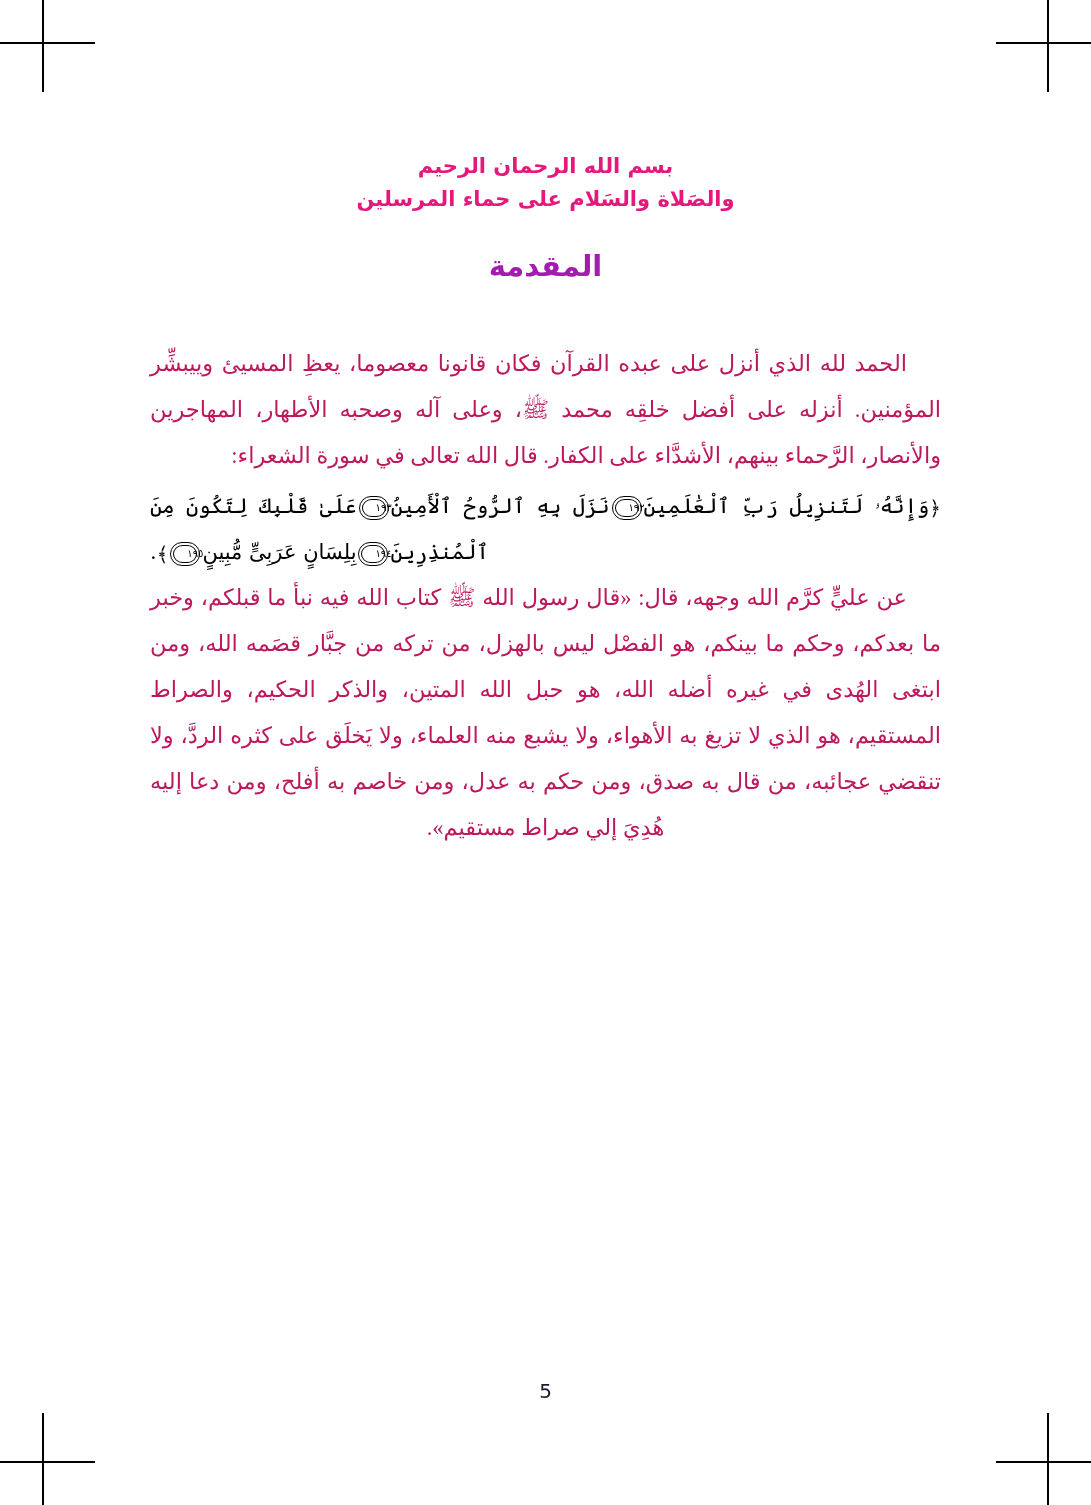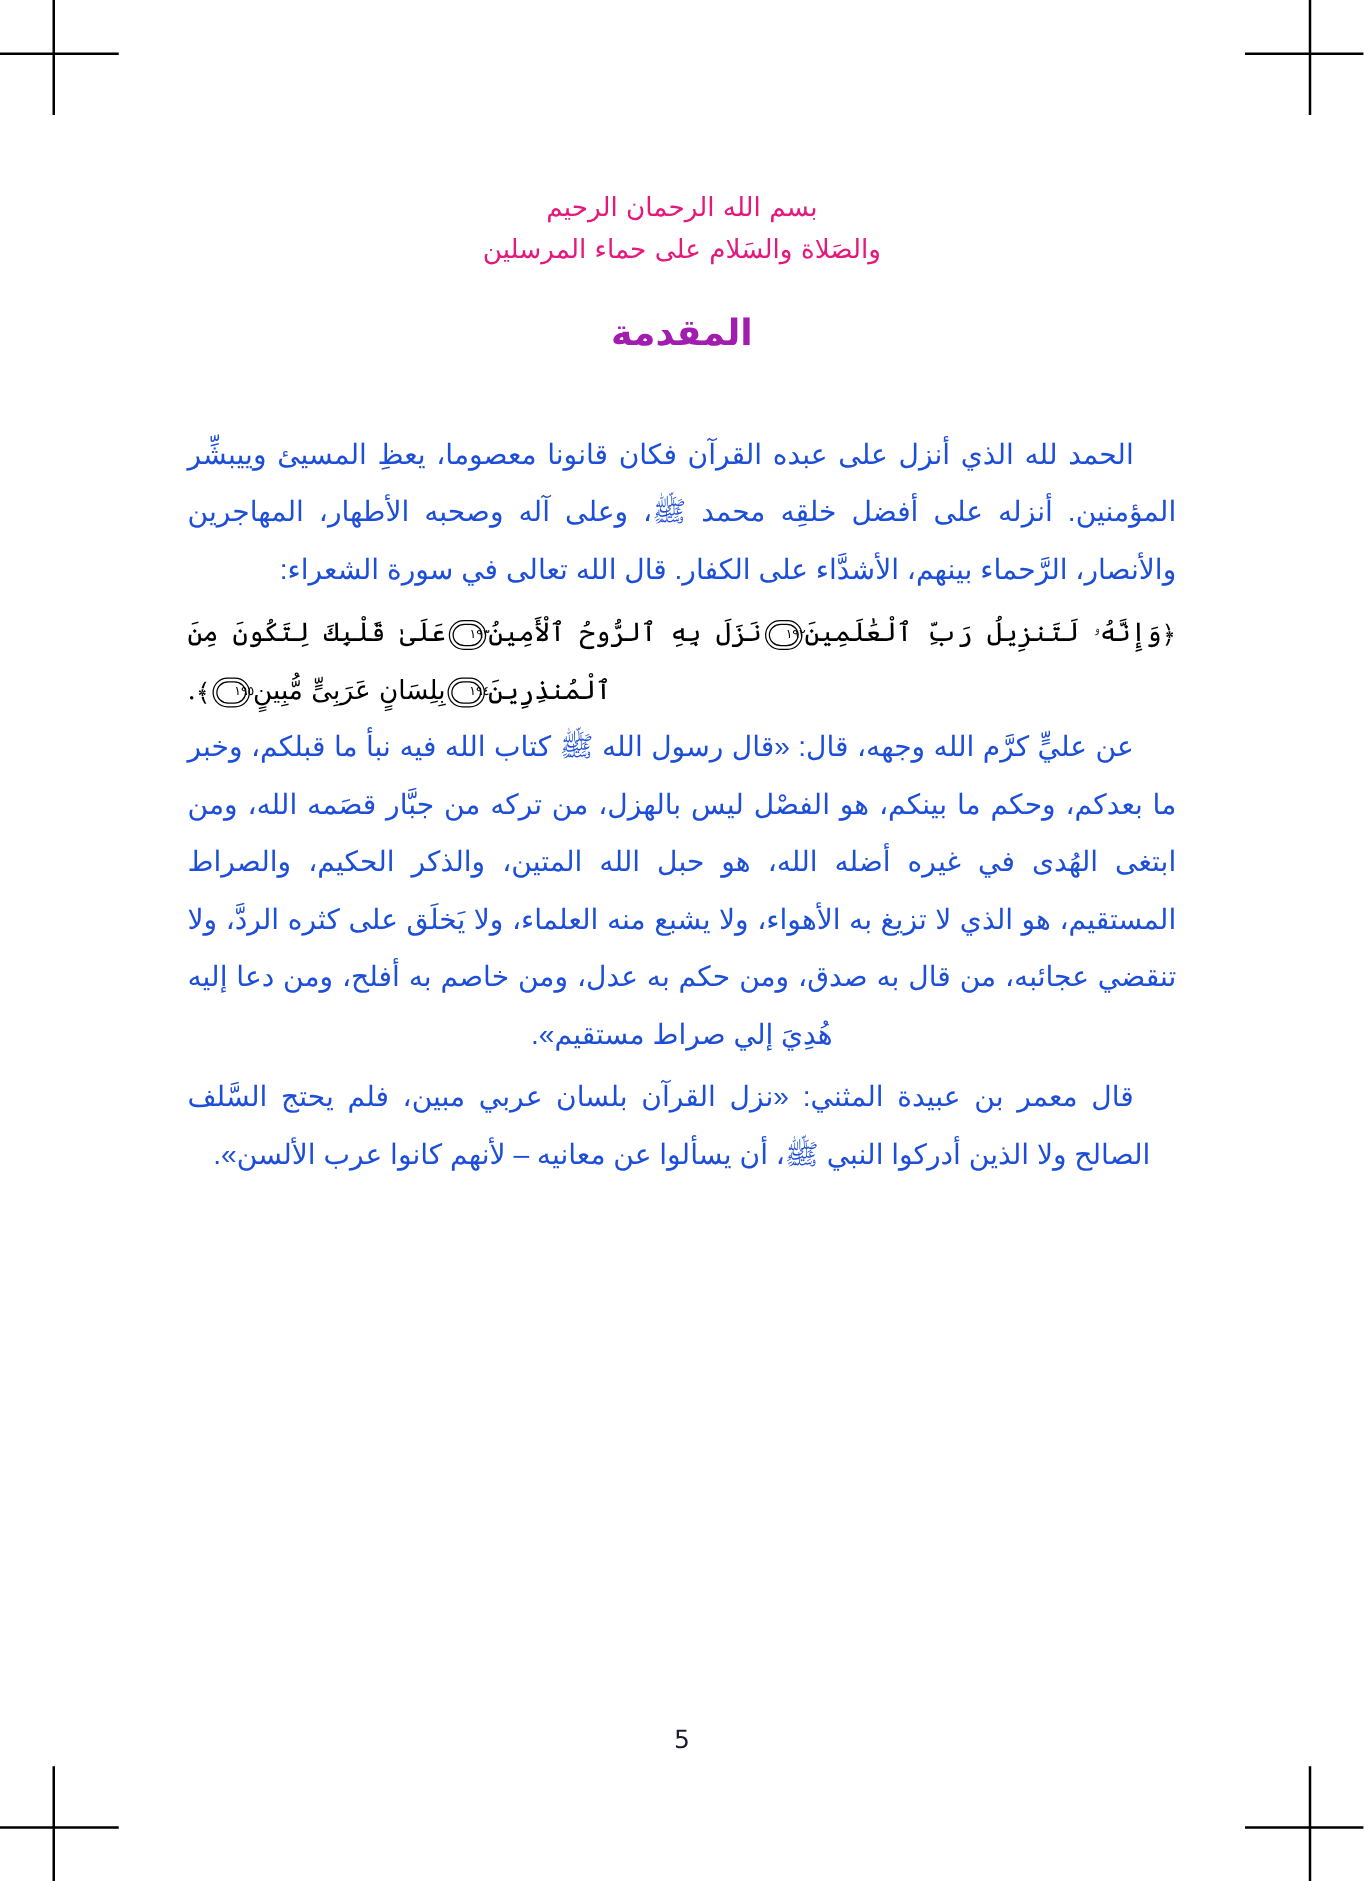--- a/index.html
+++ b/index.html
@@ -44,41 +44,41 @@
   }
 
   .heading-block {
     text-align: center;
     margin-bottom: 58px;
   }
   .basmala-line {
     color: #e5187c;
     font-family: "DejaVu Sans", sans-serif;
     font-size: 21px;
-    font-weight: normal;
+    font-weight: bold;
     line-height: 1.55;
     letter-spacing: 0.5px;
     direction: rtl;
   }
   .section-title {
     color: #a21caf;
     font-family: "DejaVu Sans", sans-serif;
     font-size: 29px;
     font-weight: bold;
     letter-spacing: 2px;
     margin-top: 34px;
     direction: rtl;
   }
 
   .body-text {
     direction: rtl;
     text-align: justify;
     text-align-last: right;
-    color: #1d4ed8;
-    font-family: Liberation Sans, sans-serif;
+    color: #be185d;
+    font-family: Liberation Serif, serif;
     font-size: 22.5px;
     line-height: 46px;
     margin: 0 0 4px 0;
   }
   .body-text .indent {
     display: inline-block;
     width: 34px;
   }
 
   .quran {
@@ -169,21 +169,20 @@
       <div class="basmala-line">والصَلاة والسَلام على حماء المرسلين</div>
       <div class="section-title">المقدمة</div>
     </div>
 
     <p class="body-text"><span class="indent"></span><span>الحمد لله الذي أنزل على عبده القرآن فكان قانونا معصوما، يعظِ المسيئ وييبشِّر المؤمنين. أنزله على أفضل خلقِه  محمد </span><span class="sallallahu">ﷺ</span><span>، وعلى آله وصحبه الأطهار، المهاجرين والأنصار، الرَّحماء بينهم، الأشدَّاء على الكفار. قال الله تعالى  في سورة الشعراء:</span></p>
 
     <p class="quran"><span class="ornament">﴿</span><span>وَإِنَّهُۥ لَتَنزِيلُ رَبِّ ٱلْعَٰلَمِينَ</span><span class="ayah-mark"><span class="ring"></span><span class="ring2"></span><span class="num">١٩٢</span></span><span>نَزَلَ بِهِ ٱلرُّوحُ ٱلْأَمِينُ</span><span class="ayah-mark"><span class="ring"></span><span class="ring2"></span><span class="num">١٩٣</span></span><span>عَلَىٰ قَلْبِكَ لِتَكُونَ مِنَ ٱلْمُنذِرِينَ</span><span class="ayah-mark"><span class="ring"></span><span class="ring2"></span><span class="num">١٩٤</span></span><span>بِلِسَانٍ عَرَبِىٍّ مُّبِينٍ</span><span class="ayah-mark"><span class="ring"></span><span class="ring2"></span><span class="num">١٩٥</span></span><span class="ornament">﴾</span><span>.</span></p>
 
     <p class="body-text para-tail-center"><span class="indent"></span><span>عن عليٍّ كرَّم الله وجهه، قال: «قال رسول الله </span><span class="sallallahu">ﷺ</span><span> كتاب الله فيه نبأ ما قبلكم، وخبر ما بعدكم، وحكم ما بينكم، هو الفصْل ليس بالهزل، من تركه من جبَّار قصَمه الله، ومن ابتغى الهُدى في غيره أضله الله، هو حبل الله المتين، والذكر الحكيم، والصراط المستقيم، هو الذي لا تزيغ به الأهواء، ولا يشبع منه العلماء، ولا يَخلَق على كثره الردَّ، ولا تنقضي عجائبه، من قال به صدق، ومن حكم به عدل، ومن خاصم به أفلح، ومن دعا إليه هُدِيَ إلي صراط مستقيم».</span></p>
 
-    <p class="body-text para-tail-center"><span class="indent"></span><span>قال معمر بن عبيدة المثني: «نزل القرآن بلسان عربي مبين، فلم يحتج السَّلف الصالح ولا الذين أدركوا النبي </span><span class="sallallahu">ﷺ</span><span>، أن يسألوا عن معانيه – لأنهم كانوا عرب الألسن».</span></p>
 
 
 
 
   </div>
 
   <div class="folio">5</div>
 
 </div>
 

